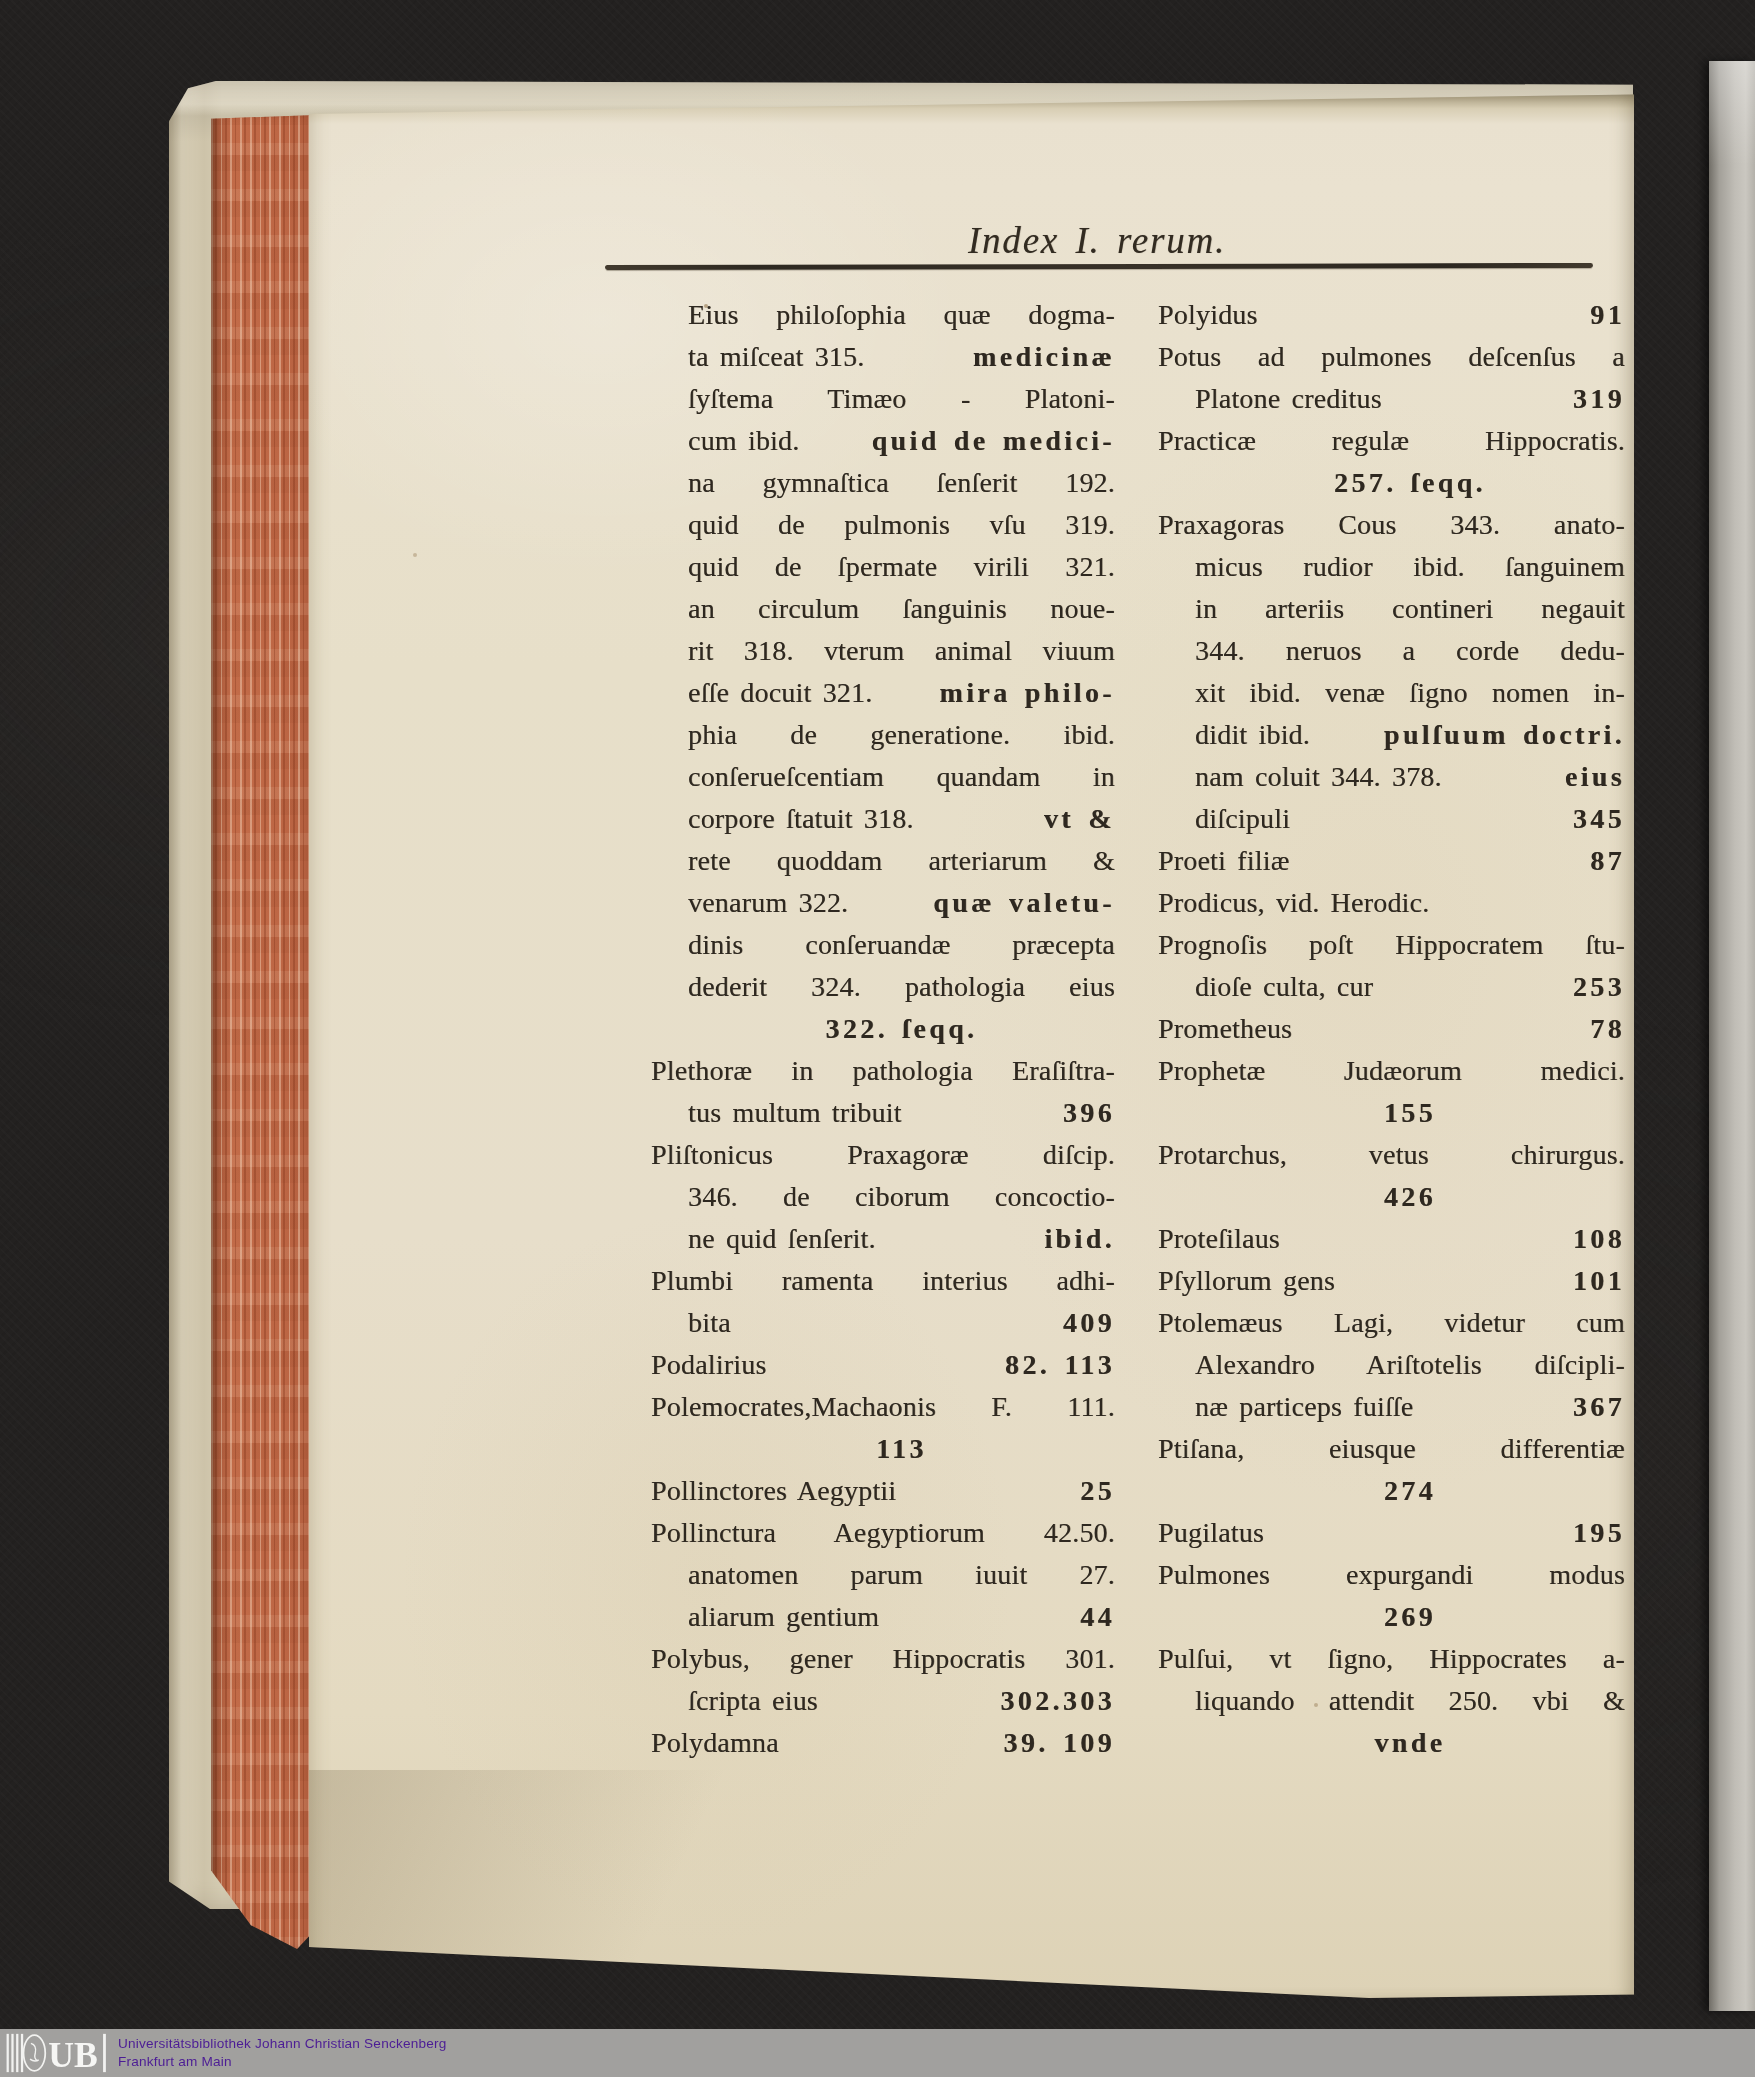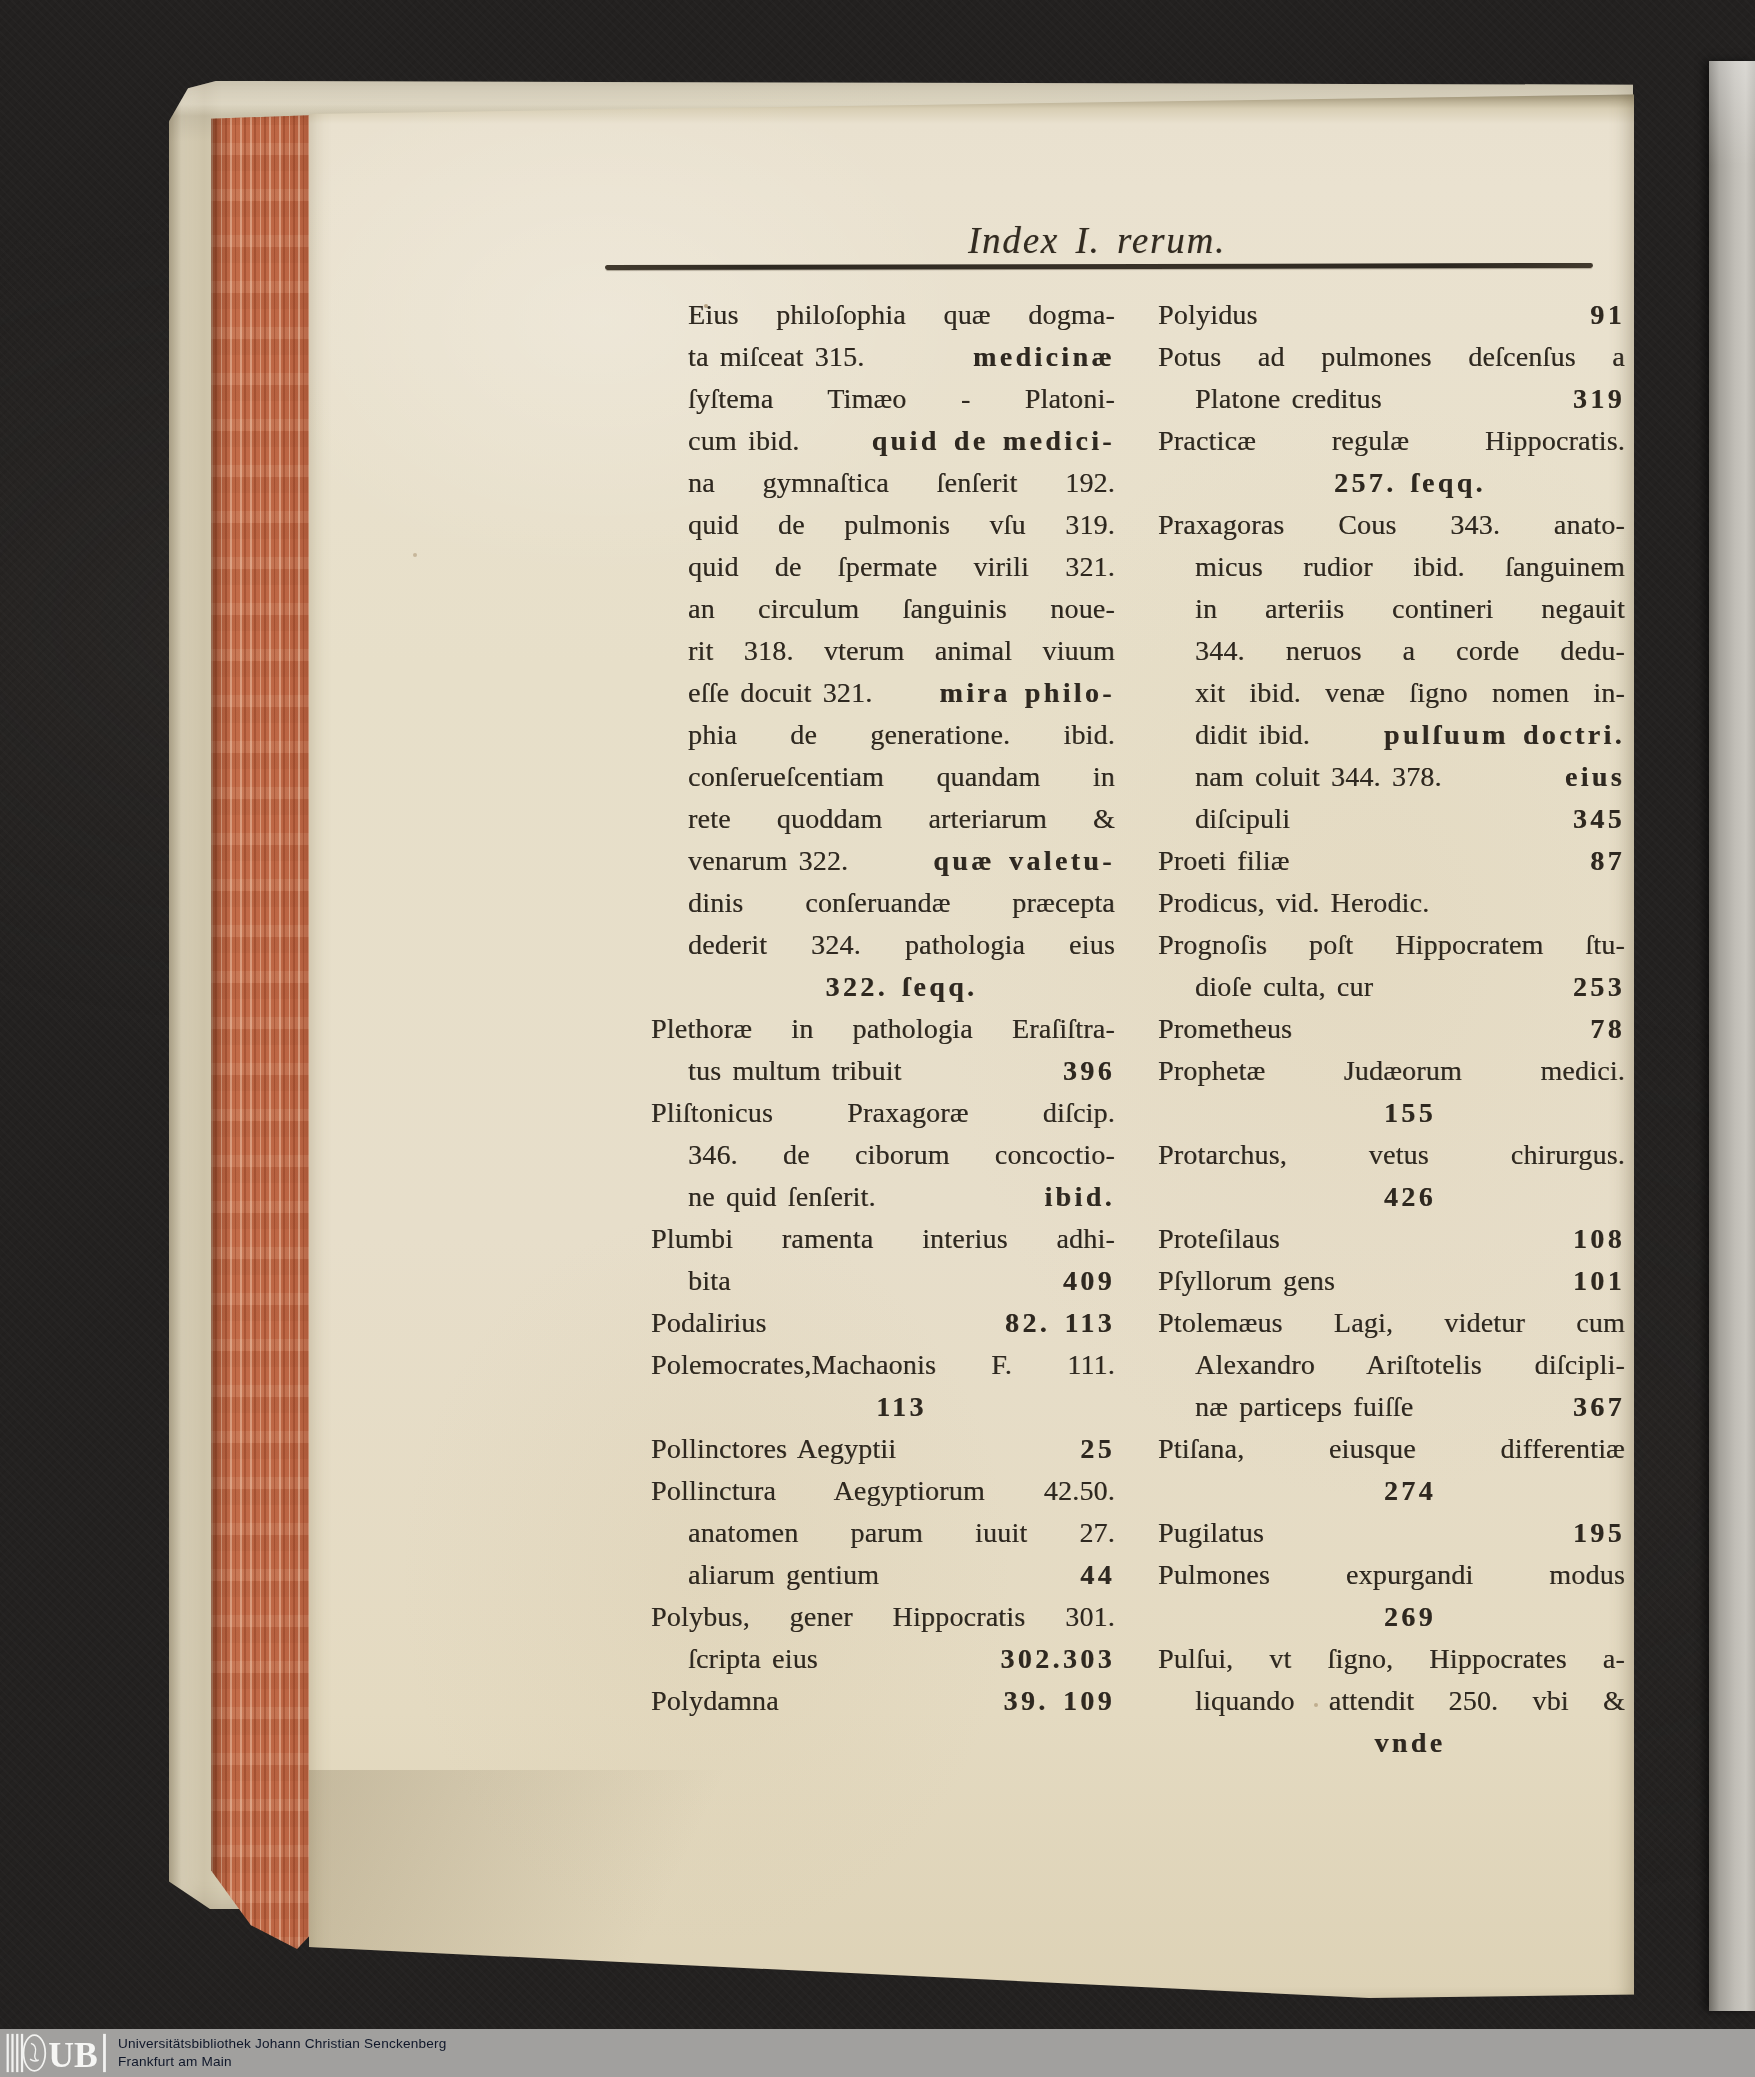--- a/index.html
+++ b/index.html
@@ -91,21 +91,21 @@
       linear-gradient(90deg,#716e67 0,#a3a099 22%,#c0bdb6 55%,#cac7c0 78%,#b1aea7 100%);
     box-shadow:-5.3px 0 8.8px rgba(0,0,0,.5);
   }
 
   
   .band{
     position:absolute;left:0;top:2029px;width:1756px;height:48px;
     background:#a1a09e;display:flex;align-items:center;
   }
   .band-logo{margin-left:5.3px;flex:0 0 auto;}
-  .band-text{margin-left:8.8px;color:#0f172a;font-family:"Liberation Sans",sans-serif;
+  .band-text{margin-left:8.8px;color:#4c1d95;font-family:"Liberation Sans",sans-serif;
     font-size:13.6px;line-height:17.6px;letter-spacing:0.2px;}
 </style>
 </head>
 <body>
 
 <div class="bg-noise"></div>
 
 <div class="cover"></div>
 <div class="red-edge"></div>
 
@@ -132,20 +132,24 @@
       <div class="line ind just">quid de pulmonis vſu 319.</div>
       <div class="line ind just">quid de ſpermate virili 321.</div>
       <div class="line ind just">an circulum ſanguinis noue-</div>
       <div class="line ind just">rit 318. vterum animal viuum</div>
       <div class="line ind flex">
         <span class="entry-text">eſſe docuit 321.</span>
         <span class="page-ref">mira philo-</span>
       </div>
       <div class="line ind just">phia de generatione. ibid.</div>
       <div class="line ind just">conſerueſcentiam quandam in</div>
+      <div class="line ind flex">
+        <span class="entry-text">corpore ſtatuit 318.</span>
+        <span class="page-ref">vt &amp;</span>
+      </div>
       <div class="line ind just">rete quoddam arteriarum &amp;</div>
       <div class="line ind flex">
         <span class="entry-text">venarum 322.</span>
         <span class="page-ref">quæ valetu-</span>
       </div>
       <div class="line ind just">dinis conſeruandæ præcepta</div>
       <div class="line ind just">dederit 324. pathologia eius</div>
       <div class="line ind ralign"><span class="page-ref">322. ſeqq.</span></div>
       <div class="line just">Plethoræ in pathologia Eraſiſtra-</div>
       <div class="line ind flex">

